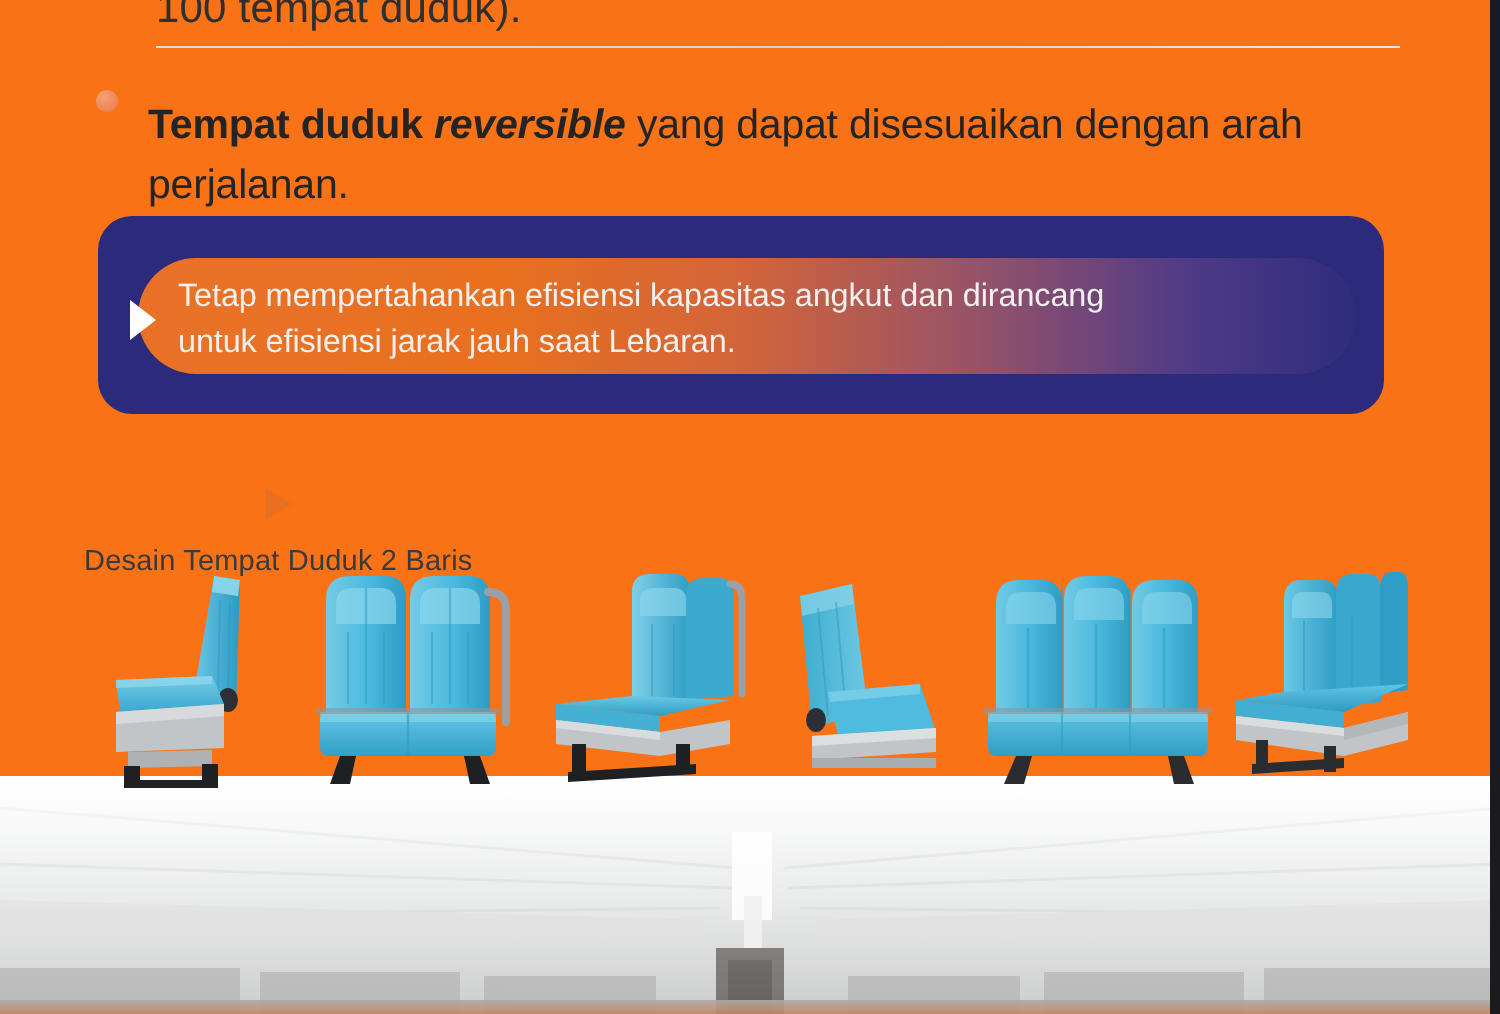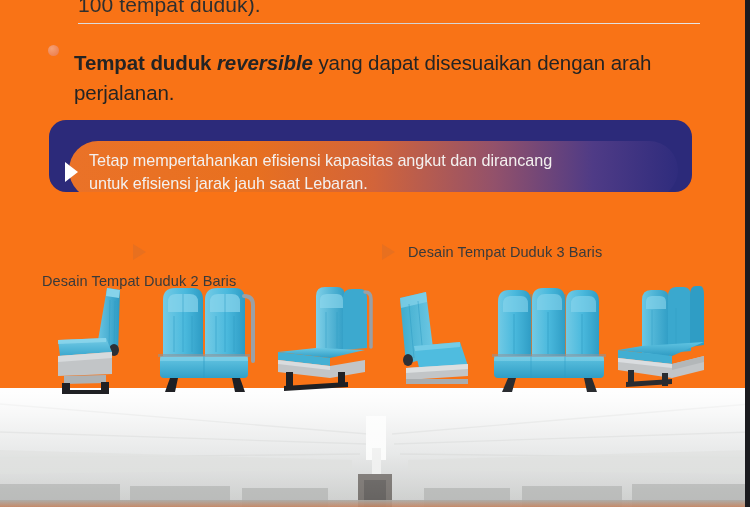--- a/index.html
+++ b/index.html
@@ -106,23 +106,23 @@
     letter-spacing: -.1px;
     margin-top: 12px;
   }
   .bullet-text b { font-weight: 700; }
   .bullet-text i { font-weight: 700; font-style: italic; }
 
   
   .callout {
     position: absolute;
     left: 49px;
-    top: 120px;
+    top: 108px;
     width: 643px;
-    height: 72px;
+    height: 99px;
     background: #2c2a7a;
     border-radius: 17px;
     z-index: 5;
     overflow: hidden;
   }
   .callout-pill {
     position: absolute;
     left: 20px;
     top: 21px;
     right: 14px;
@@ -273,24 +273,20 @@
       <div>Tetap mempertahankan efisiensi kapasitas angkut dan dirancang</div>
       <div>untuk efisiensi jarak jauh saat Lebaran.</div>
     </div>
   </div>
 
   <div class="caption caption-2">
     <span class="caption-arrow"></span>
     <span class="caption-label">Desain Tempat Duduk 2 Baris</span>
   </div>
 
-  <div class="caption caption-3">
-    <span class="caption-arrow"></span>
-    <span class="caption-label">Desain Tempat Duduk 3 Baris</span>
-  </div>
 
   <div class="gallery gallery-2">
 
     <div class="seat-fig">
       <svg width="108" height="118" viewBox="0 0 108 118" aria-hidden="true">
         <defs>
           <linearGradient id="b1" x1="0" y1="0" x2="1" y2="0">
             <stop offset="0%" stop-color="#6ec8e4"></stop>
               <stop offset="100%" stop-color="#2c9ac4"></stop>
           </linearGradient>

